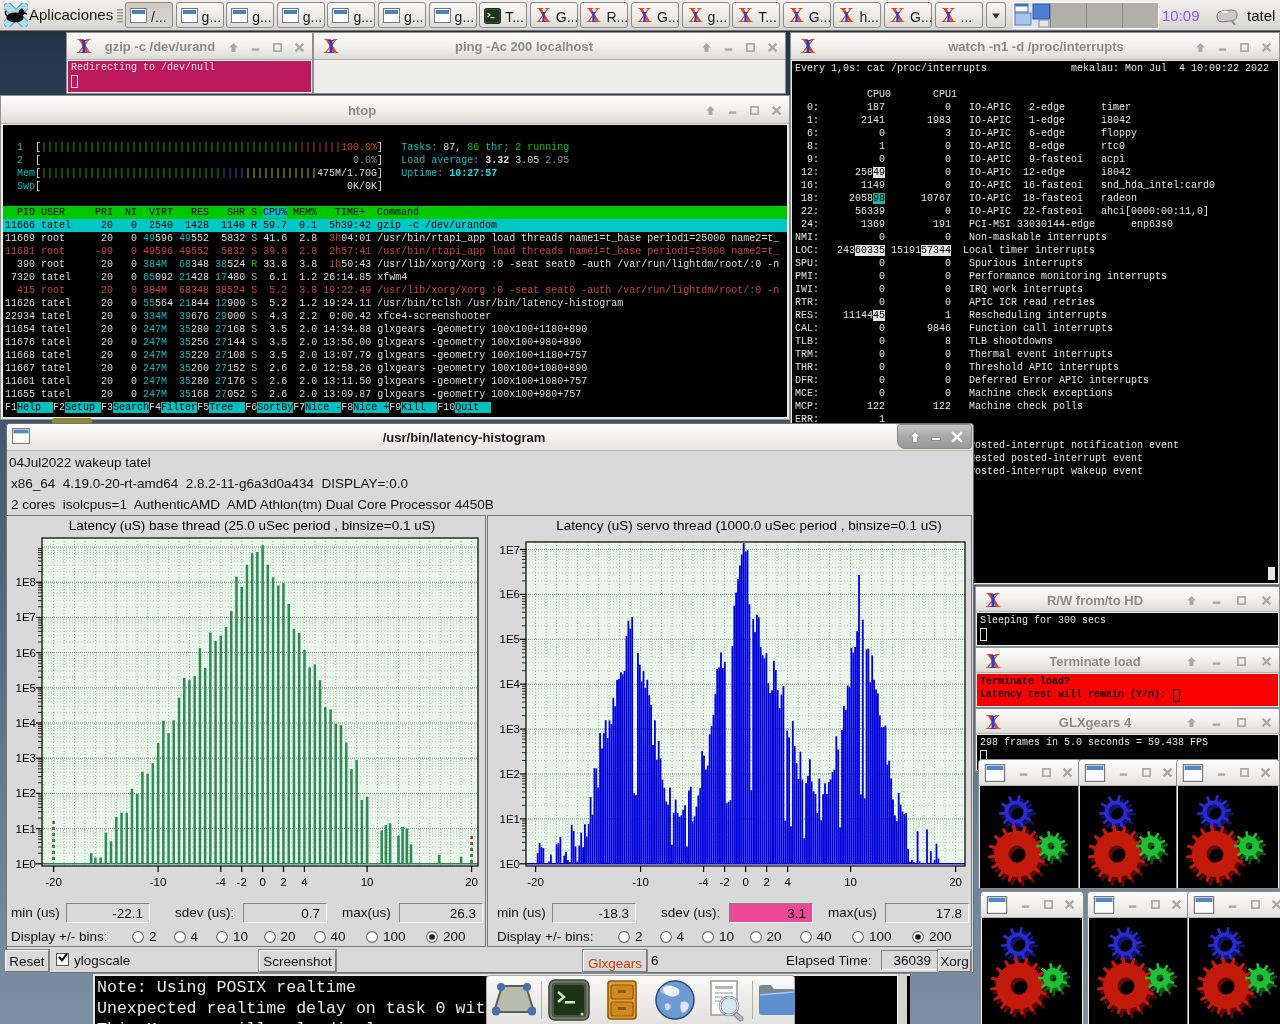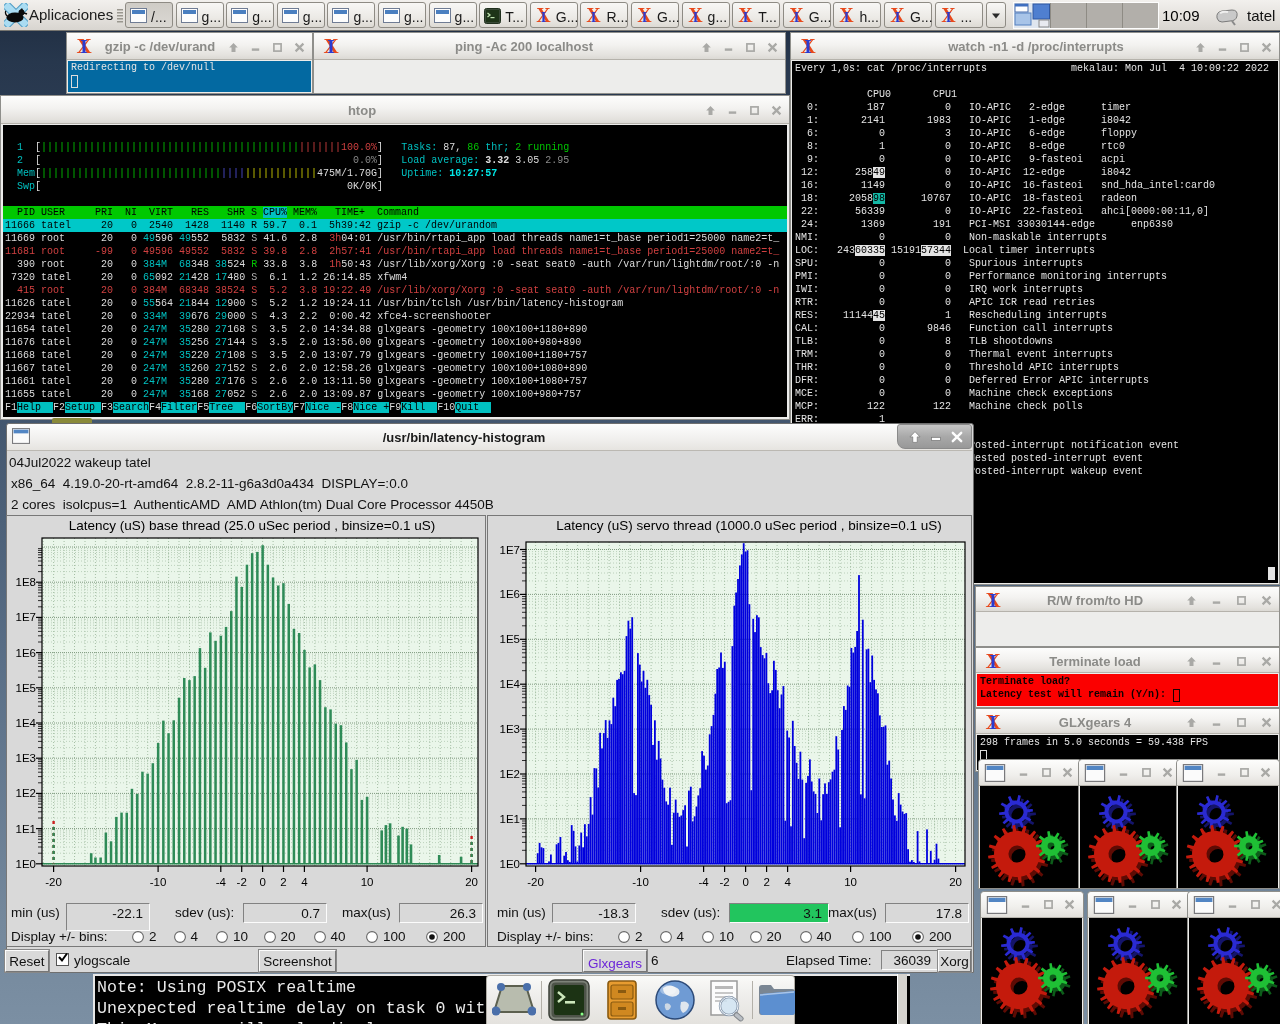--- a/index.html
+++ b/index.html
@@ -164,21 +164,21 @@
 <rect x="0" y="0" width="36" height="25" fill="#dfe6ef"></rect>
 <rect x="1" y="1" width="13" height="8" fill="#ffffff" stroke="#4a6fae" stroke-width="1"></rect>
 <rect x="1" y="1" width="13" height="2.5" fill="#3f6fc0"></rect>
 <rect x="19" y="1" width="16.5" height="15" fill="#4f7fd0" stroke="#2f57a0"></rect>
 <rect x="1" y="10" width="16" height="12" fill="#a8c4e8" stroke="#5580c0"></rect>
 <rect x="25" y="17" width="10" height="7" fill="#e8eaf0" stroke="#888"></rect>
 </svg>
 <div class="abs" style="left:1050px;top:3px;width:1px;height:25px;background:#8e8b84"></div>
 <div class="abs" style="left:1086px;top:3px;width:1px;height:25px;background:#8e8b84"></div>
 <div class="abs" style="left:1122px;top:3px;width:1px;height:25px;background:#8e8b84"></div>
-<div class="abs" style="left:1162px;top:7px;font-size:15px;color:#000000">10:09</div>
+<div class="abs" style="left:1162px;top:7px;font-size:15px;color:#8b5cf6">10:09</div>
 <svg class="abs" style="left:1214px;top:4px" width="26" height="24" viewBox="0 0 26 24">
 <path d="M3 14 Q2 8 8 7 L18 6 Q24 6 23 12 Q22 17 16 17 L8 18 Q4 18 3 14 Z" fill="#c9c9c9" stroke="#7a7a7a"></path>
 <path d="M6 9 Q10 7 14 8" stroke="#efefef" stroke-width="2" fill="none"></path>
 <path d="M18 17 L21 21" stroke="#8a8a8a" stroke-width="2"></path>
   </svg>
 <div class="abs" style="left:1247px;top:7px;font-size:15px;color:#111">tatel</div>
 <div class="win" style="left:66px;top:32px;width:247px;height:62px">
     <div class="tbar" style="height:27px"></div>
     <div class="ttl" style="left:93px;top:6px;transform:translateX(-50%)">gzip -c /dev/urand</div>
     <svg class="abs" style="left:6px;top:2px" width="22" height="22" viewBox="0 0 24 24">
@@ -190,21 +190,21 @@
     </svg>
     <svg class="abs" style="left:204px;top:8px" width="13" height="13" viewBox="0 0 13 13">
       <rect x="2.9" y="2.9" width="7.2" height="7.2" fill="none" stroke="#a9a9a6" stroke-width="1.7"></rect>
     </svg>
     <svg class="abs" style="left:182px;top:8px" width="13" height="13" viewBox="0 0 13 13">
       <rect x="2.8" y="7.4" width="7.4" height="2.4" fill="#a9a9a6"></rect>
     </svg>
     <svg class="abs" style="left:160px;top:8px" width="13" height="13" viewBox="0 0 13 13">
       <path d="M6.5 2 L10.8 6.6 H8.5 V11 H4.5 V6.6 H2.2 Z" fill="#a9a9a6"></path>
     </svg>
-    <div class="blk" style="left:1px;top:28px;right:1px;bottom:1px;background:#0369a1">
+    <div class="blk" style="left:1px;top:28px;right:1px;bottom:1px;background:#be185d">
       <pre class="term" style="position:absolute;left:3px;top:0px">Redirecting to /dev/null</pre>
       <div class="cur" style="left:3px;top:14px"></div>
     </div>
   </div>
 <div class="win" style="left:313px;top:32px;width:473px;height:62px">
     <div class="tbar" style="height:27px"></div>
     <div class="ttl" style="left:210px;top:6px;transform:translateX(-50%)">ping -Ac 200 localhost</div>
     <svg class="abs" style="left:6px;top:2px" width="22" height="22" viewBox="0 0 24 24">
       <text x="12" y="20" font-family="Liberation Serif,serif" font-size="23" font-weight="bold" fill="#e8491b" text-anchor="middle">X</text>
       <text x="12" y="20" font-family="Liberation Serif,serif" font-size="21" font-weight="bold" fill="#2b3bd0" text-anchor="middle">I</text>
@@ -295,20 +295,24 @@
     </svg>
     <svg class="abs" style="left:259px;top:7px" width="13" height="13" viewBox="0 0 13 13">
       <rect x="2.9" y="2.9" width="7.2" height="7.2" fill="none" stroke="#a9a9a6" stroke-width="1.7"></rect>
     </svg>
     <svg class="abs" style="left:234px;top:7px" width="13" height="13" viewBox="0 0 13 13">
       <rect x="2.8" y="7.4" width="7.4" height="2.4" fill="#a9a9a6"></rect>
     </svg>
     <svg class="abs" style="left:209px;top:7px" width="13" height="13" viewBox="0 0 13 13">
       <path d="M6.5 2 L10.8 6.6 H8.5 V11 H4.5 V6.6 H2.2 Z" fill="#a9a9a6"></path>
     </svg>
+    <div class="blk" style="left:1px;top:26px;right:1px;bottom:1px;background:#000">
+      <pre class="term" style="position:absolute;left:3px;top:1px">Sleeping for 300 secs</pre>
+      <div class="cur" style="left:3px;top:15px"></div>
+    </div>
   </div>
 <div class="win" style="left:975px;top:647px;width:305px;height:61px">
     <div class="tbar" style="height:25px"></div>
     <div class="ttl" style="left:119px;top:6px;transform:translateX(-50%)">Terminate load</div>
     <svg class="abs" style="left:6px;top:2px" width="22" height="22" viewBox="0 0 24 24">
       <text x="12" y="20" font-family="Liberation Serif,serif" font-size="23" font-weight="bold" fill="#e8491b" text-anchor="middle">X</text>
       <text x="12" y="20" font-family="Liberation Serif,serif" font-size="21" font-weight="bold" fill="#2b3bd0" text-anchor="middle">I</text>
     </svg>
     <svg class="abs" style="left:284px;top:7px" width="13" height="13" viewBox="0 0 13 13">
       <path d="M2.6 2.6 L10.4 10.4 M10.4 2.6 L2.6 10.4" stroke="#a9a9a6" stroke-width="2.2" fill="none"></path>
@@ -1157,21 +1161,21 @@
     <text x="279.6" y="370" font-size="11.5" text-anchor="middle" fill="#000">2</text>
     <line x1="300.6" y1="350" x2="300.6" y2="356" stroke="#000" stroke-width="1.2"></line>
     <text x="300.6" y="370" font-size="11.5" text-anchor="middle" fill="#000">4</text>
     <line x1="363.6" y1="350" x2="363.6" y2="356" stroke="#000" stroke-width="1.2"></line>
     <text x="363.6" y="370" font-size="11.5" text-anchor="middle" fill="#000">10</text>
     <line x1="468.6" y1="350" x2="468.6" y2="356" stroke="#000" stroke-width="1.2"></line>
     <text x="468.6" y="370" font-size="11.5" text-anchor="middle" fill="#000">20</text>
     <text x="262" y="14" font-size="13.5" text-anchor="middle" fill="#000">Latency (uS) servo thread (1000.0 uSec period , binsize=0.1 uS)</text>
   </svg>
 <div class="abs" style="left:11px;top:905px;font-size:13.5px;color:#111;white-space:pre">min (us)</div>
-<div class="abs" style="left:66px;top:903px;width:84px;height:28px;background:#d9d9d9;border-top:1.5px solid #828282;border-left:1.5px solid #828282;border-bottom:1.5px solid #fcfcfc;border-right:1.5px solid #fcfcfc;box-sizing:border-box">
+<div class="abs" style="left:66px;top:903px;width:84px;height:20px;background:#d9d9d9;border-top:1.5px solid #828282;border-left:1.5px solid #828282;border-bottom:1.5px solid #fcfcfc;border-right:1.5px solid #fcfcfc;box-sizing:border-box">
     <div class="abs" style="right:6px;top:2px;font-size:13.5px;color:#111">-22.1</div>
   </div>
 <div class="abs" style="left:175px;top:905px;font-size:13.5px;color:#111;white-space:pre">sdev (us):</div>
 <div class="abs" style="left:243px;top:903px;width:84px;height:20px;background:#d9d9d9;border-top:1.5px solid #828282;border-left:1.5px solid #828282;border-bottom:1.5px solid #fcfcfc;border-right:1.5px solid #fcfcfc;box-sizing:border-box">
     <div class="abs" style="right:6px;top:2px;font-size:13.5px;color:#111">0.7</div>
   </div>
 <div class="abs" style="left:342px;top:905px;font-size:13.5px;color:#111;white-space:pre">max(us)</div>
 <div class="abs" style="left:399px;top:903px;width:84px;height:20px;background:#d9d9d9;border-top:1.5px solid #828282;border-left:1.5px solid #828282;border-bottom:1.5px solid #fcfcfc;border-right:1.5px solid #fcfcfc;box-sizing:border-box">
     <div class="abs" style="right:6px;top:2px;font-size:13.5px;color:#111">26.3</div>
   </div>
@@ -1203,21 +1207,21 @@
 <svg class="abs" style="left:425px;top:930px" width="14" height="14" viewBox="0 0 13 13">
     <circle cx="6.5" cy="6.5" r="5" fill="#fff" stroke="#666" stroke-width="1"></circle>
     <circle cx="6.5" cy="6.5" r="2.6" fill="#111"></circle>
   </svg>
 <div class="abs" style="left:443px;top:929px;font-size:13.5px;color:#111;white-space:pre">200</div>
 <div class="abs" style="left:497px;top:905px;font-size:13.5px;color:#111;white-space:pre">min (us)</div>
 <div class="abs" style="left:552px;top:903px;width:84px;height:20px;background:#d9d9d9;border-top:1.5px solid #828282;border-left:1.5px solid #828282;border-bottom:1.5px solid #fcfcfc;border-right:1.5px solid #fcfcfc;box-sizing:border-box">
     <div class="abs" style="right:6px;top:2px;font-size:13.5px;color:#111">-18.3</div>
   </div>
 <div class="abs" style="left:661px;top:905px;font-size:13.5px;color:#111;white-space:pre">sdev (us):</div>
-<div class="abs" style="left:729px;top:903px;width:100px;height:20px;background:#22c55e;border-top:1.5px solid #828282;border-left:1.5px solid #828282;border-bottom:1.5px solid #fcfcfc;border-right:1.5px solid #fcfcfc;box-sizing:border-box">
+<div class="abs" style="left:729px;top:903px;width:84px;height:20px;background:#ec4899;border-top:1.5px solid #828282;border-left:1.5px solid #828282;border-bottom:1.5px solid #fcfcfc;border-right:1.5px solid #fcfcfc;box-sizing:border-box">
     <div class="abs" style="right:6px;top:2px;font-size:13.5px;color:#111">3.1</div>
   </div>
 <div class="abs" style="left:828px;top:905px;font-size:13.5px;color:#111;white-space:pre">max(us)</div>
 <div class="abs" style="left:885px;top:903px;width:84px;height:20px;background:#d9d9d9;border-top:1.5px solid #828282;border-left:1.5px solid #828282;border-bottom:1.5px solid #fcfcfc;border-right:1.5px solid #fcfcfc;box-sizing:border-box">
     <div class="abs" style="right:6px;top:2px;font-size:13.5px;color:#111">17.8</div>
   </div>
 <div class="abs" style="left:497px;top:929px;font-size:13.5px;color:#111;white-space:pre">Display +/- bins:</div>
 <svg class="abs" style="left:617px;top:930px" width="14" height="14" viewBox="0 0 13 13">
     <circle cx="6.5" cy="6.5" r="5" fill="#fff" stroke="#666" stroke-width="1"></circle>
   </svg>
@@ -1252,21 +1256,21 @@
   </div>
 <div class="abs" style="left:56px;top:953px;width:13px;height:13px;background:#fff;border:1px solid #555;box-sizing:border-box"></div>
 <svg class="abs" style="left:56px;top:950px" width="14" height="15" viewBox="0 0 14 15">
     <path d="M3 7 L6 10.5 L11 3.5" stroke="#000" stroke-width="2" fill="none"></path>
   </svg>
 <div class="abs" style="left:74px;top:953px;font-size:13.5px;color:#111;white-space:pre">ylogscale</div>
 <div class="abs" style="left:259px;top:950px;width:77px;height:22px;background:#d9d9d9;border-top:1.5px solid #fcfcfc;border-left:1.5px solid #fcfcfc;border-bottom:1.5px solid #777;border-right:1.5px solid #777;box-sizing:border-box;outline:1px solid #888">
     <div class="abs" style="left:50%;top:3px;transform:translateX(-50%);font-size:13.5px;color:#111;white-space:pre">Screenshot</div>
   </div>
 <div class="abs" style="left:583px;top:950px;width:64px;height:22px;background:#d9d9d9;border-top:1.5px solid #fcfcfc;border-left:1.5px solid #fcfcfc;border-bottom:1.5px solid #777;border-right:1.5px solid #777;box-sizing:border-box;outline:1px solid #888">
-    <div class="abs" style="left:50%;top:5px;transform:translateX(-50%);font-size:13.5px;color:#6d28d9;white-space:pre">Glxgears</div>
+    <div class="abs" style="left:50%;top:5px;transform:translateX(-50%);font-size:13.5px;color:#c2410c;white-space:pre">Glxgears</div>
   </div>
 <div class="abs" style="left:651px;top:953px;font-size:13.5px;color:#111;white-space:pre">6</div>
 <div class="abs" style="left:786px;top:953px;font-size:13.5px;color:#111;white-space:pre">Elapsed Time:</div>
 <div class="abs" style="left:881px;top:950px;width:57px;height:20px;background:#d9d9d9;border-top:1.5px solid #828282;border-left:1.5px solid #828282;border-bottom:1.5px solid #fcfcfc;border-right:1.5px solid #fcfcfc;box-sizing:border-box">
     <div class="abs" style="right:6px;top:2px;font-size:13.5px;color:#111">36039</div>
   </div>
 <div class="abs" style="left:938px;top:950px;width:33px;height:22px;background:#d9d9d9;border-top:1.5px solid #fcfcfc;border-left:1.5px solid #fcfcfc;border-bottom:1.5px solid #777;border-right:1.5px solid #777;box-sizing:border-box;outline:1px solid #888">
     <div class="abs" style="left:50%;top:3px;transform:translateX(-50%);font-size:13.5px;color:#111;white-space:pre">Xorg</div>
   </div>
 <svg width="0" height="0" style="position:absolute">

